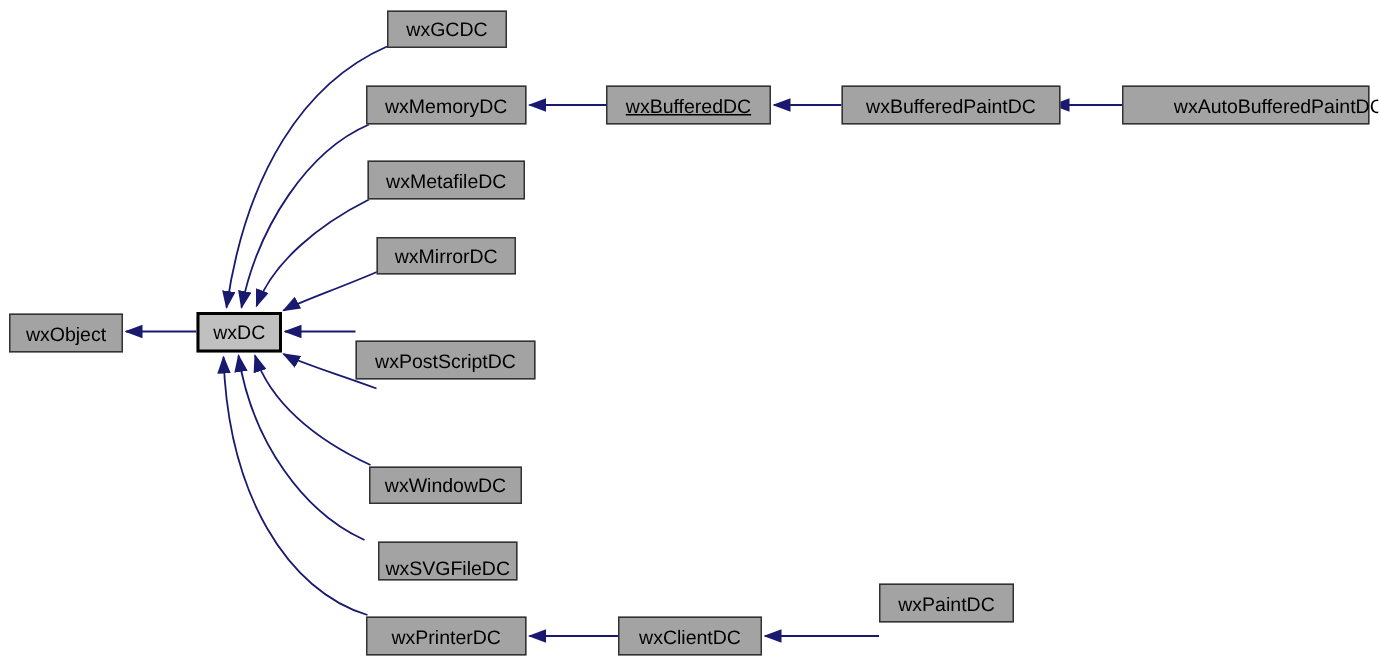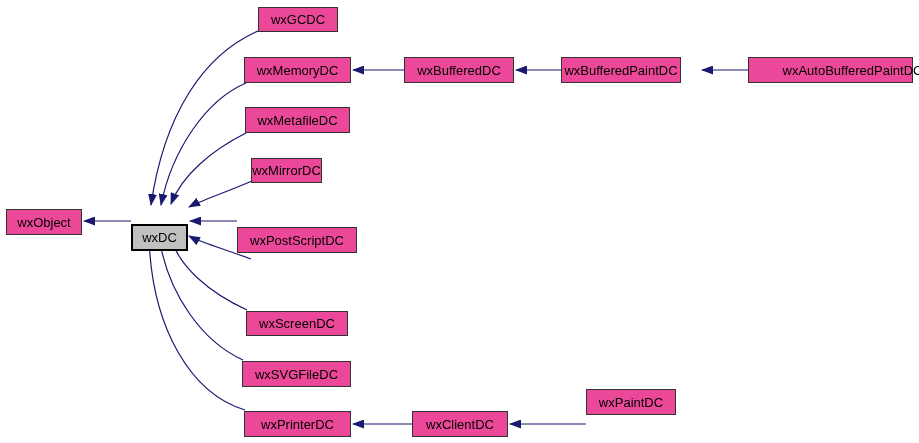--- a/index.html
+++ b/index.html
@@ -18,35 +18,34 @@
   .edges-layer {
     position: absolute;
     left: 0;
     top: 0;
     width: 919px;
     height: 443px;
   }
   .node {
     position: absolute;
     box-sizing: border-box;
-    background: #ec4899;
+    background: #a3a3a3;
     border: 1.5px solid #323232;
     display: flex;
     align-items: center;
     justify-content: center;
     font-size: 13px;
     color: #000000;
     white-space: nowrap;
     cursor: pointer;
   }
   .node.focus {
     background: #c0c0c0;
     border: 2px solid #000000;
     cursor: default;
-    margin-top: 16px;
   }
   .node span {
     pointer-events: none;
   }
 </style>
 </head>
 <body>
 
 <div class="canvas">
 
@@ -84,50 +83,50 @@
   </div>
 
   <div class="node" style="left:258px; top:7px; width:80px; height:25px;">
     <span>wxGCDC</span>
   </div>
 
   <div class="node" style="left:244px; top:57px; width:107px; height:26px;">
     <span>wxMemoryDC</span>
   </div>
 
-  <div class="node" style="left:404px; top:57px; width:110px; height:26px;">
+  <div class="node" style="left:404px; top:57px; width:110px; height:26px;text-decoration:underline;">
     <span>wxBufferedDC</span>
   </div>
 
-  <div class="node" style="left:561px; top:57px; width:120px; height:26px;">
+  <div class="node" style="left:561px; top:57px; width:146px; height:26px;">
     <span>wxBufferedPaintDC</span>
   </div>
 
   <div class="node" style="left:748px; top:57px; width:165px; height:26px;padding-left:44px;">
     <span>wxAutoBufferedPaintDC</span>
   </div>
 
   <div class="node" style="left:245px; top:107px; width:105px; height:26px;">
     <span>wxMetafileDC</span>
   </div>
 
-  <div class="node" style="left:251px; top:158px; width:71px; height:25px;">
+  <div class="node" style="left:251px; top:158px; width:93px; height:25px;">
     <span>wxMirrorDC</span>
   </div>
 
   <div class="node" style="left:237px; top:208px; width:120px; height:26px;margin-top:19px;">
     <span>wxPostScriptDC</span>
   </div>
 
 
   <div class="node" style="left:246px; top:311px; width:102px; height:25px;">
-    <span>wxScreenDC</span>
+    <span>wxWindowDC</span>
   </div>
 
-  <div class="node" style="left:242px; top:361px; width:109px; height:26px;">
+  <div class="node" style="left:252px; top:361px; width:93px; height:26px;align-items:flex-end;">
     <span>wxSVGFileDC</span>
   </div>
 
   <div class="node" style="left:244px; top:411px; width:107px; height:26px;">
     <span>wxPrinterDC</span>
   </div>
 
   <div class="node" style="left:412px; top:411px; width:96px; height:26px;">
     <span>wxClientDC</span>
   </div>

